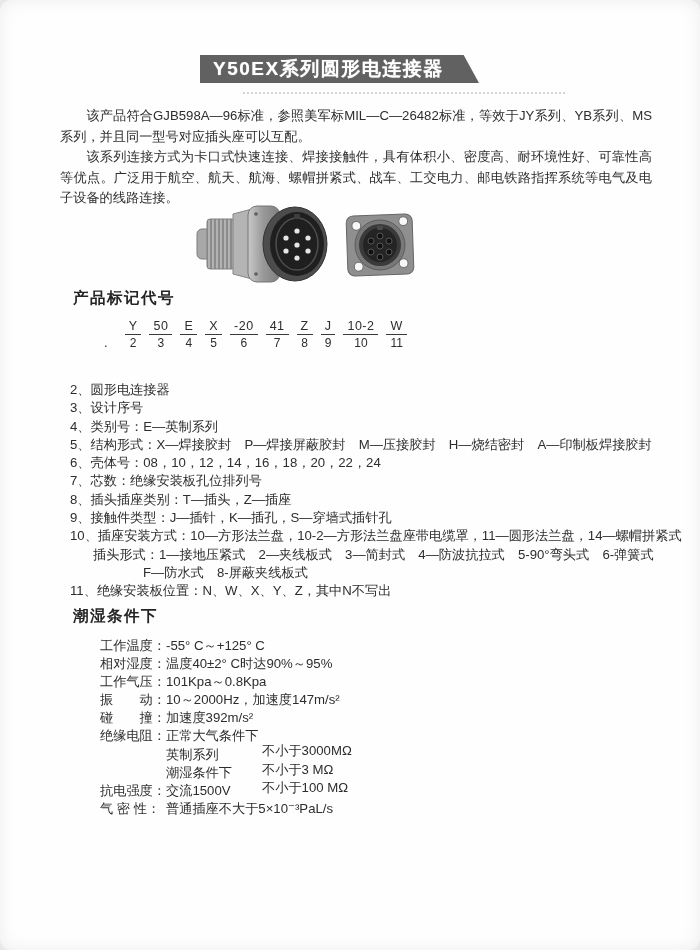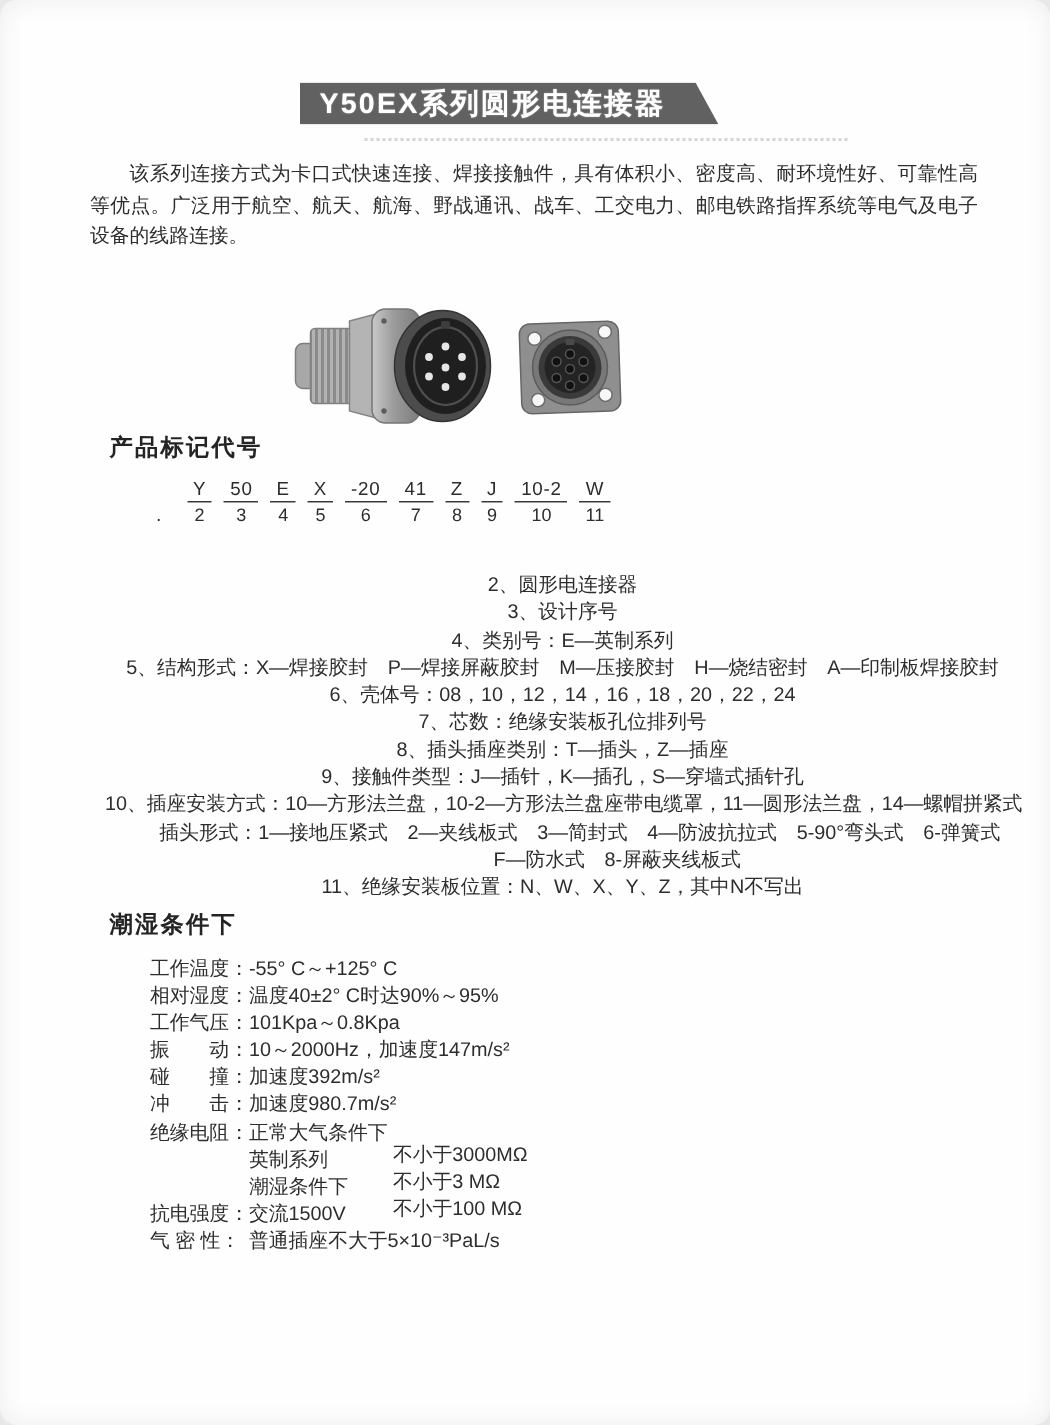--- a/index.html
+++ b/index.html
@@ -60,21 +60,21 @@
   .code-top{
     font-size:12.5px;letter-spacing:.5px;padding:0 4px 1px 4px;
     border-bottom:1.5px solid #3a3a3a;line-height:14px;white-space:nowrap;
   }
   .code-num{font-size:12px;line-height:13px;margin-top:2px;}
   
   .legend{
     position:absolute;top:381px;left:70px;width:610px;
     font-size:13.2px;line-height:18.3px;
   }
-  .legend-line{white-space:nowrap;text-align:center;}
+  .legend-line{white-space:nowrap;}
   .legend-line.ind1{padding-left:23px;}
   .legend-line.ind2{padding-left:73px;}
   
   .env-list{
     position:absolute;top:637px;left:100px;width:560px;
     font-size:13.2px;line-height:18.1px;
   }
   .env-row{position:relative;white-space:nowrap;}
   .env-label{display:inline-block;width:66px;white-space:pre;}
   .env-v2{position:absolute;left:162px;top:0;margin-top:15px;}
@@ -84,22 +84,23 @@
 
 <div class="page">
 
   <div class="banner">
     <span class="banner-text">Y50EX系列圆形电连接器</span>
   </div>
   <div class="artifact"></div>
 
   <div class="intro">
 
-
-      <p class="para">该系列连接方式为卡口式快速连接、焊接接触件，具有体积小、密度高、耐环境性好、可靠性高等优点。广泛用于航空、航天、航海、野战通讯、战车、工交电力、邮电铁路指挥系统等电气及电子设备的线路连接。</p>
+      <p class="para">该产品符合GJB598A—96标准，参照美军标MIL—C—26482标准，等效于JY系列、YB系列、MS系列，并且同一型号对应插头座可以互配。</p>
+
+      <p class="para">该系列连接方式为卡口式快速连接、焊接接触件，具有体积小、密度高、耐环境性好、可靠性高等优点。广泛用于航空、航天、航海、螺帽拼紧式、战车、工交电力、邮电铁路指挥系统等电气及电子设备的线路连接。</p>
     </div>
 
   <div class="photos">
     <svg class="photo-left" width="134" height="92" viewBox="0 0 134 92">
       <defs>
         <linearGradient id="ringGrad" x1="0" y1="0" x2="1" y2="0">
           <stop offset="0" stop-color="#c9c9c9"></stop>
             <stop offset="0.45" stop-color="#9b9b9b"></stop>
             <stop offset="1" stop-color="#7c7c7c"></stop>
         </linearGradient>
@@ -238,21 +239,20 @@
       <div class="env-row"><span class="env-label">工作温度：</span><span class="env-val">-55° C～+125° C</span><span class="env-v2"></span></div>
 
       <div class="env-row"><span class="env-label">相对湿度：</span><span class="env-val">温度40±2° C时达90%～95%</span><span class="env-v2"></span></div>
 
       <div class="env-row"><span class="env-label">工作气压：</span><span class="env-val">101Kpa～0.8Kpa</span><span class="env-v2"></span></div>
 
       <div class="env-row"><span class="env-label">振　　动：</span><span class="env-val">10～2000Hz，加速度147m/s²</span><span class="env-v2"></span></div>
 
       <div class="env-row"><span class="env-label">碰　　撞：</span><span class="env-val">加速度392m/s²</span><span class="env-v2"></span></div>
 
-      <div class="env-row"><span class="env-label">冲　　击：</span><span class="env-val">加速度980.7m/s²</span><span class="env-v2"></span></div>
 
       <div class="env-row"><span class="env-label">绝缘电阻：</span><span class="env-val">正常大气条件下</span><span class="env-v2">不小于3000MΩ</span></div>
 
       <div class="env-row"><span class="env-label"></span><span class="env-val">英制系列</span><span class="env-v2">不小于3 MΩ</span></div>
 
       <div class="env-row"><span class="env-label"></span><span class="env-val">潮湿条件下</span><span class="env-v2">不小于100 MΩ</span></div>
 
       <div class="env-row"><span class="env-label">抗电强度：</span><span class="env-val">交流1500V</span><span class="env-v2"></span></div>
 
       <div class="env-row"><span class="env-label">气 密 性：</span><span class="env-val">普通插座不大于5×10⁻³PaL/s</span><span class="env-v2"></span></div>

